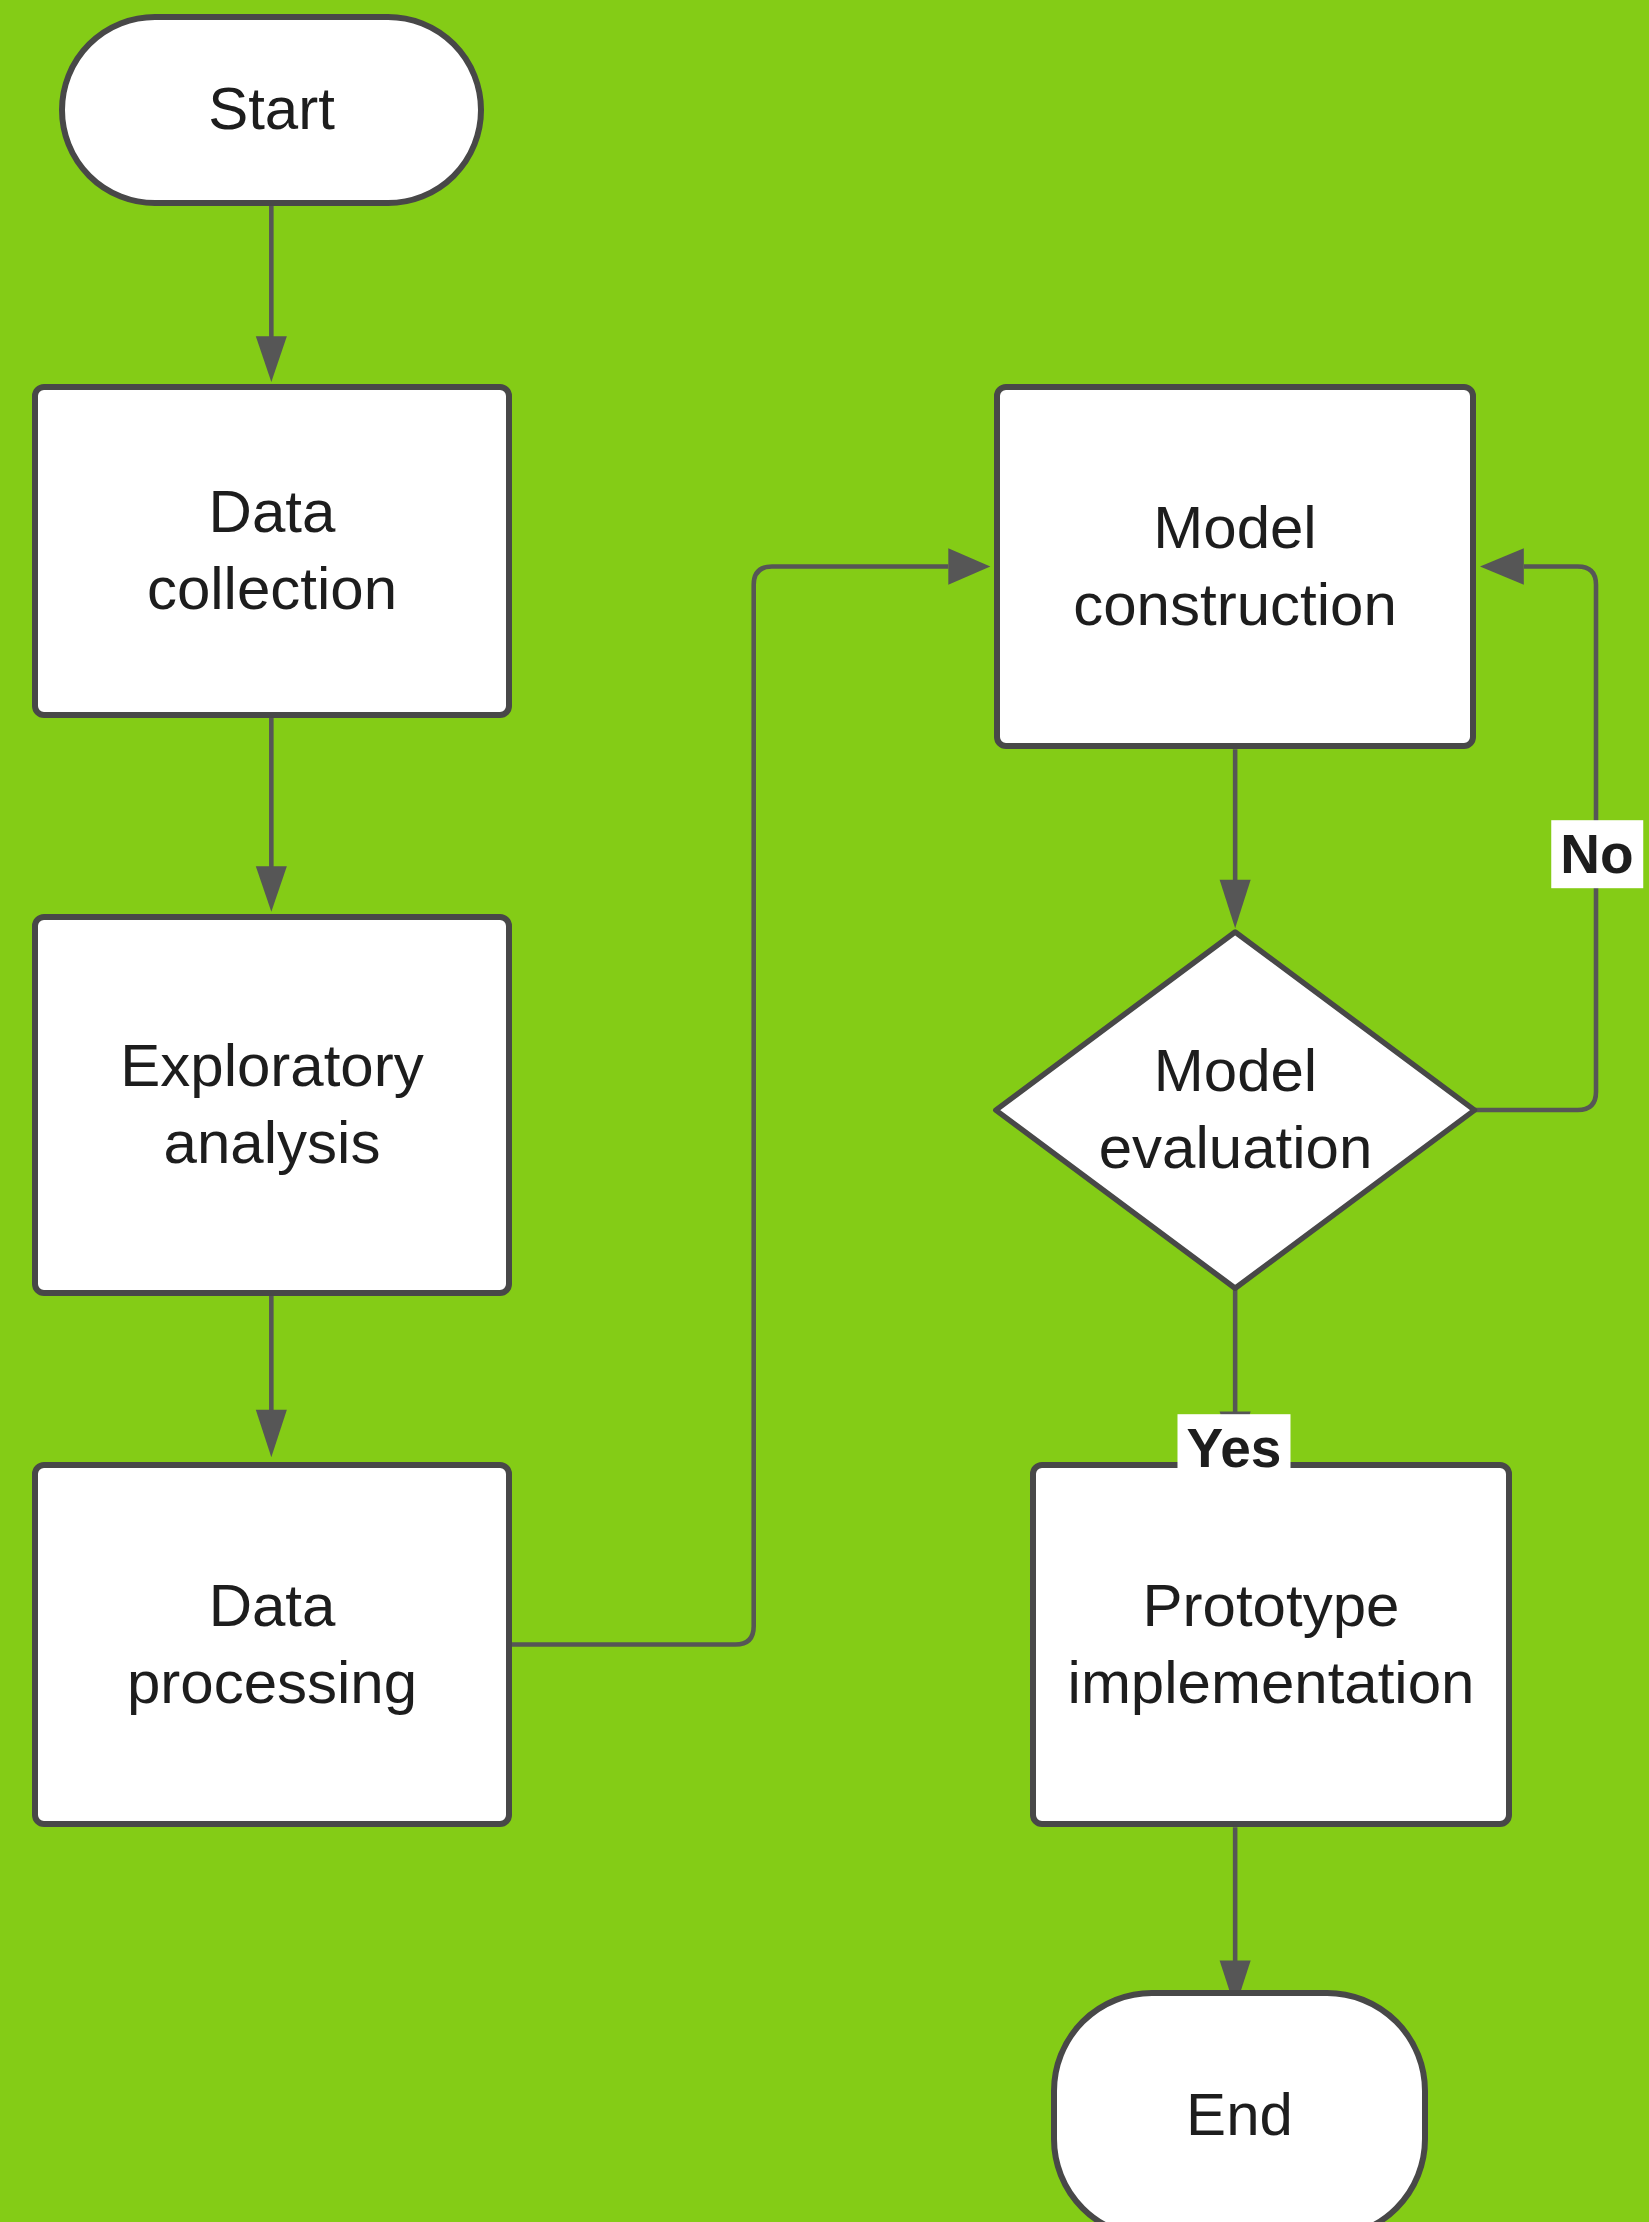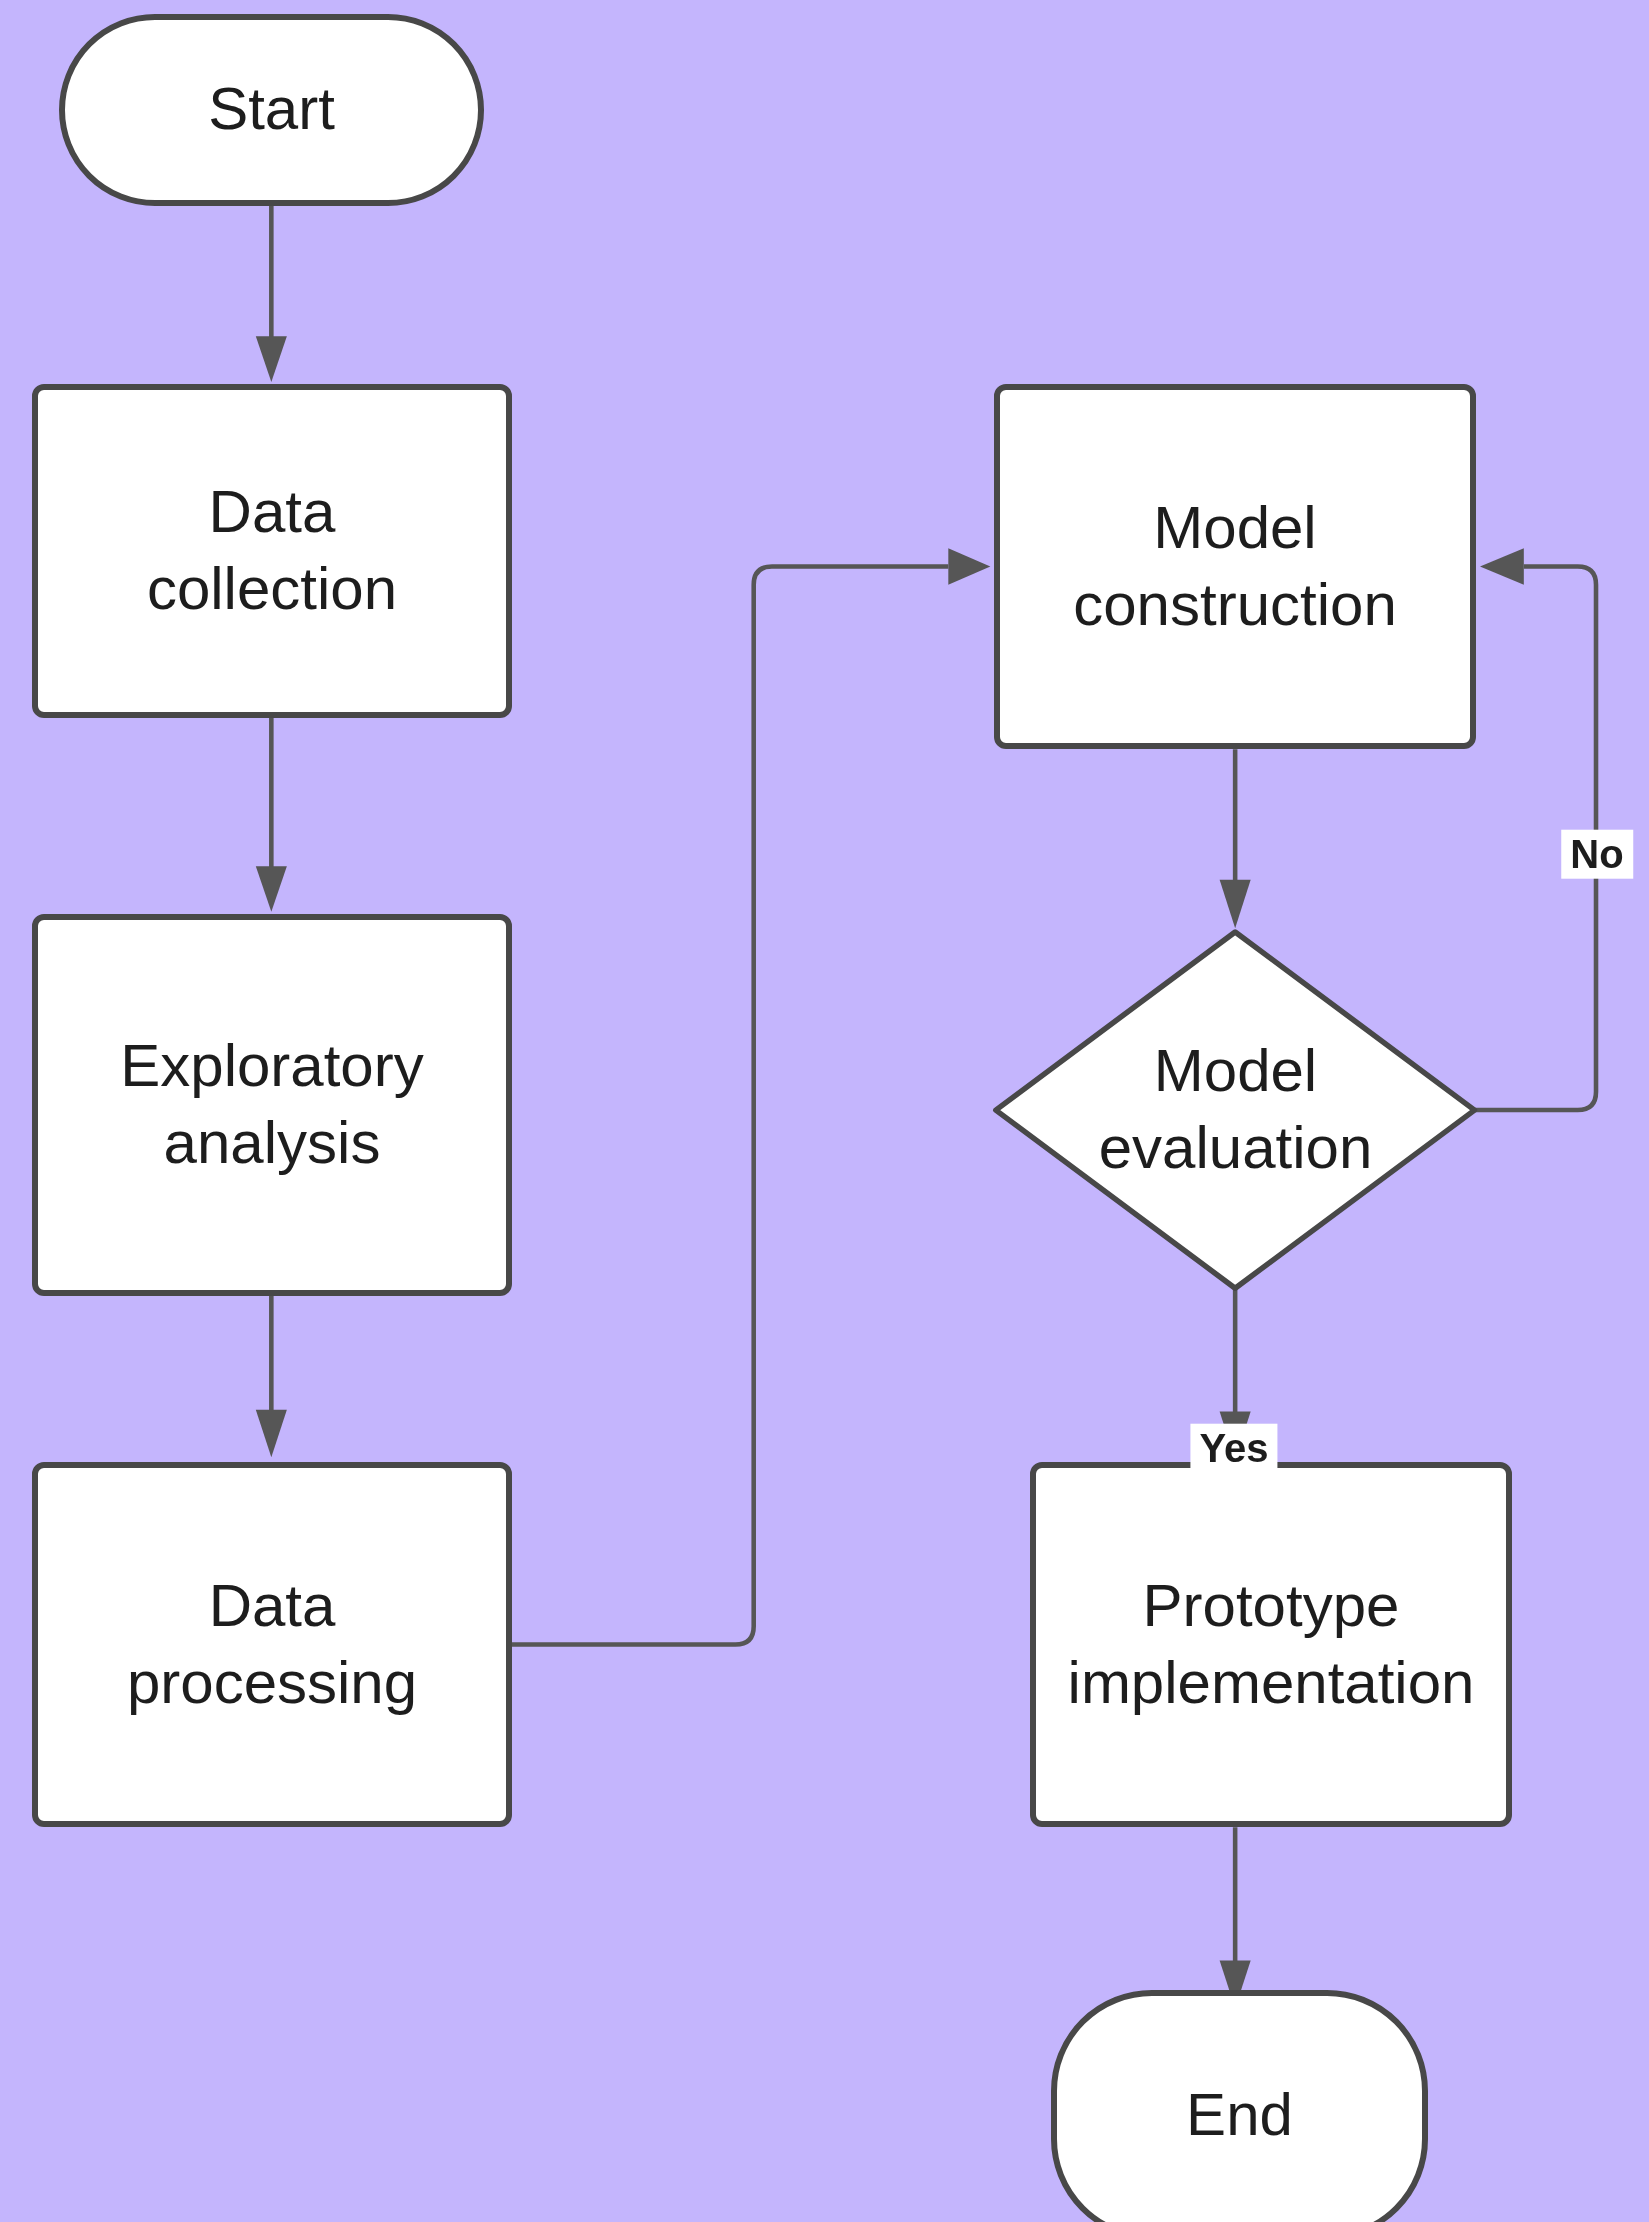--- a/index.html
+++ b/index.html
@@ -4,21 +4,21 @@
 <style>
   html, body {
     margin: 0;
     padding: 0;
     background: #ffffff;
   }
   #canvas {
     position: relative;
     width: 1649px;
     height: 2222px;
-    background: #c4b5fd;
+    background: #84cc16;
     font-family: "Liberation Sans", sans-serif;
     overflow: hidden;
   }
   #connector-layer {
     position: absolute;
     left: 0;
     top: 0;
     width: 1649px;
     height: 2222px;
   }
@@ -62,21 +62,21 @@
     justify-content: center;
     text-align: center;
     color: #1d1d1d;
     font-size: 60px;
     line-height: 1.28;
     white-space: pre-line;
   }
   .edge-label {
     position: absolute;
     transform: translate(-50%, -50%);
-    font-size: 40px;
+    font-size: 55px;
     font-weight: bold;
     color: #1d1d1d;
     background: #ffffff;
     padding: 1.8px 9.1px;
     white-space: nowrap;
   }
   
   #node-start               { left: 59px;   top: 13.7px;   width: 425px; height: 192px; }
   #node-data-collection     { left: 32px;   top: 384px;  width: 480px; height: 334px; }
   #node-exploratory         { left: 32px;   top: 914px; width: 480px; height: 382px; }

